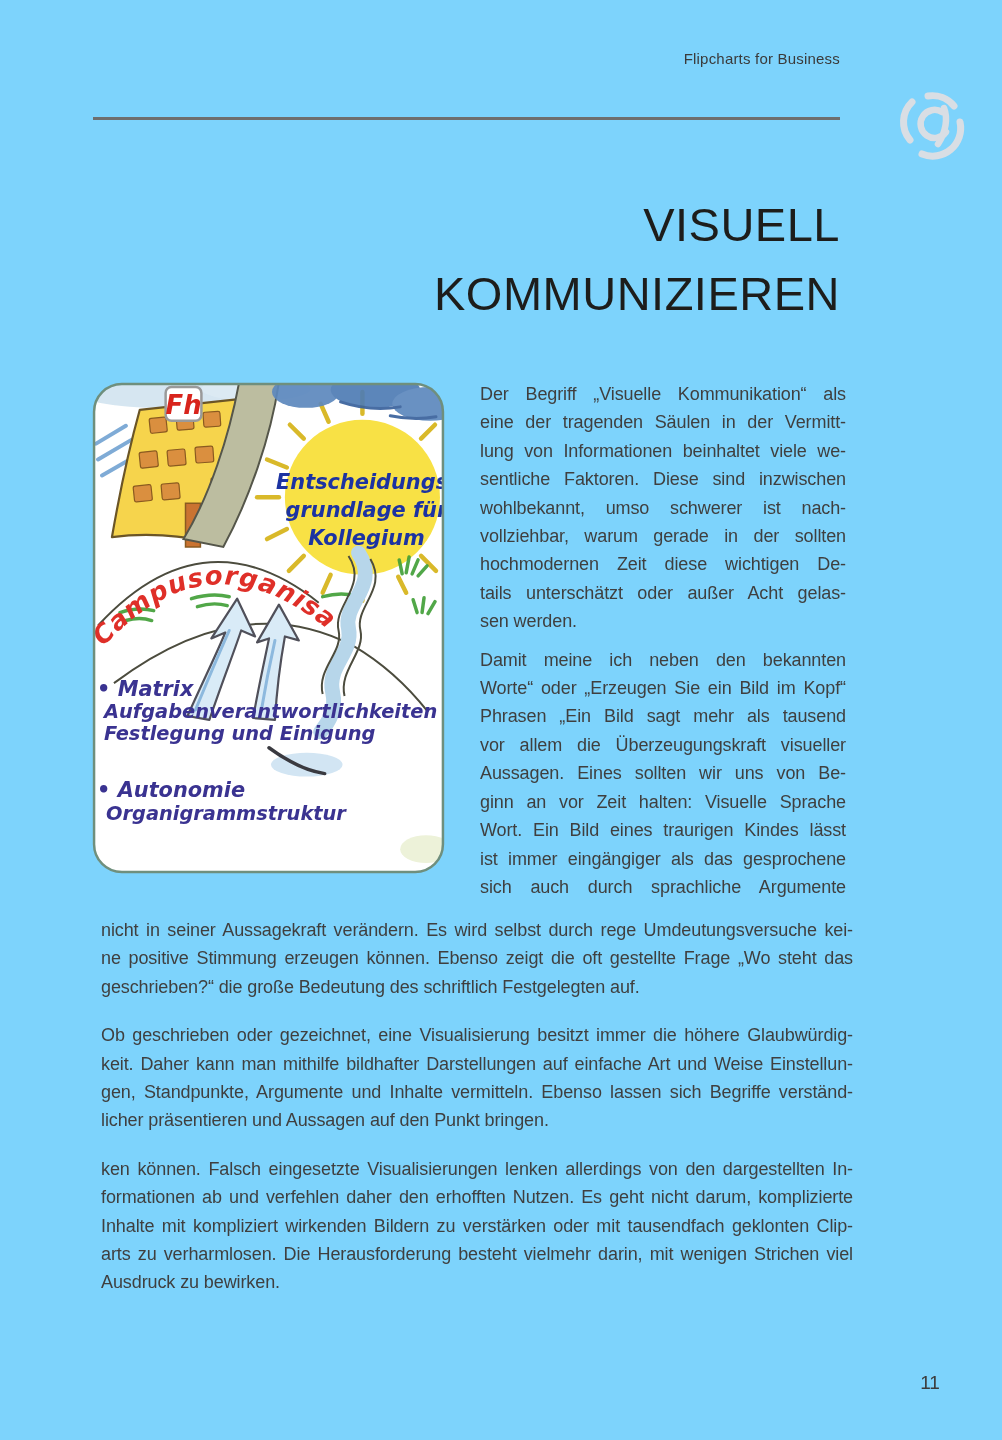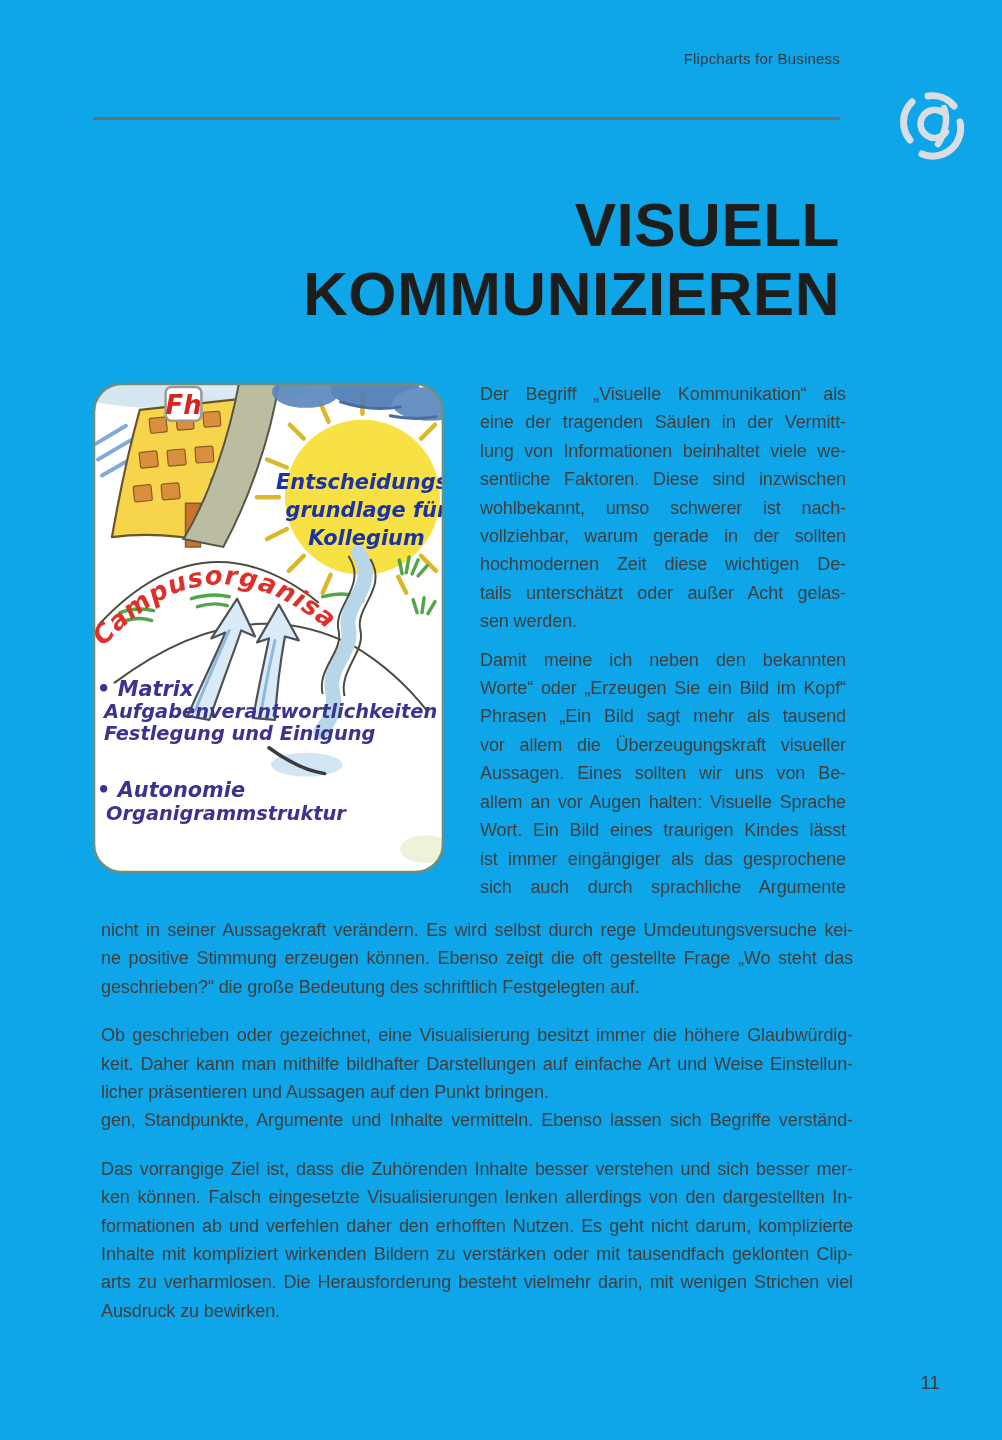--- a/index.html
+++ b/index.html
@@ -1,32 +1,32 @@
 <!DOCTYPE html>
 <html><head>
 <meta charset="utf-8">
 <style>
   * { margin:0; padding:0; box-sizing:border-box; }
   html,body { background:#e8e8e8; }
   .page {
-    position:relative; width:1002px; height:1440px; background:#0ea5e9;
+    position:relative; width:1002px; height:1440px; background:#7dd3fc;
     font-family:"Liberation Sans", sans-serif; overflow:hidden; margin:0 auto;
   }
   .running-head {
     position:absolute; top:50px; left:93px; width:747px;
     text-align:right; font-size:15px; color:#3a3a3a; letter-spacing:0.2px;
   }
   .head-rule {
     position:absolute; top:117px; left:93px; width:747px; height:3px;
     background:#6e6e6e;
   }
   .brand-logo { position:absolute; left:897px; top:86px; width:72px; height:82px; }
   .page-title {
     position:absolute; left:93px; top:190px; width:747px; text-align:right;
-    font-size:62px; font-weight:bold; color:#1d1d1b; line-height:69px; letter-spacing:0.5px;
+    font-size:47px; font-weight:normal; color:#1d1d1b; line-height:69px; letter-spacing:0.5px;
   }
   .body-text { font-size:18px; line-height:28.4px; color:#3f3f3f; letter-spacing:-0.1px; }
   .jline { text-align:justify; text-align-last:justify; white-space:normal; }
   .jline.last { text-align-last:left; }
   .col-text  { position:absolute; left:480px; top:380px; width:366px; }
   .col-text .para { margin-bottom:10px; }
   .col-text .para:last-child { margin-bottom:0; }
   .wide-text { position:absolute; left:101px; top:916px; width:752px; }
   .wide-text .para { margin-bottom:20px; }
   .flipchart { position:absolute; left:92px; top:382px; width:353px; height:492px; }
@@ -199,41 +199,40 @@
         <div class="jline">hochmodernen Zeit diese wichtigen De-</div>
         <div class="jline">tails unterschätzt oder außer Acht gelas-</div>
         <div class="jline last">sen werden.</div>
       </div>
     <div class="para">
         <div class="jline">Damit meine ich neben den bekannten</div>
         <div class="jline">Worte“ oder „Erzeugen Sie ein Bild im Kopf“</div>
         <div class="jline">Phrasen „Ein Bild sagt mehr als tausend</div>
         <div class="jline">vor allem die Überzeugungskraft visueller</div>
         <div class="jline">Aussagen. Eines sollten wir uns von Be-</div>
-        <div class="jline">allem an vor Augen halten: Visuelle Sprache</div>
+        <div class="jline">ginn an vor Zeit halten: Visuelle Sprache</div>
         <div class="jline">Wort. Ein Bild eines traurigen Kindes lässt</div>
         <div class="jline">ist immer eingängiger als das gesprochene</div>
         <div class="jline">sich auch durch sprachliche Argumente</div>
       </div>
   </div>
 
   <div class="wide-text body-text">
     <div class="para">
         <div class="jline">nicht in seiner Aussagekraft verändern. Es wird selbst durch rege Umdeutungsversuche kei-</div>
         <div class="jline">ne positive Stimmung erzeugen können. Ebenso zeigt die oft gestellte Frage „Wo steht das</div>
         <div class="jline last">geschrieben?“ die große Bedeutung des schriftlich Festgelegten auf.</div>
       </div>
     <div class="para">
         <div class="jline">Ob geschrieben oder gezeichnet, eine Visualisierung besitzt immer die höhere Glaubwürdig-</div>
         <div class="jline">keit. Daher kann man mithilfe bildhafter Darstellungen auf einfache Art und Weise Einstellun-</div>
+        <div class="jline">gen, Standpunkte, Argumente und Inhalte vermitteln. Ebenso lassen sich Begriffe verständ-</div>
         <div class="jline last">licher präsentieren und Aussagen auf den Punkt bringen.</div>
-        <div class="jline">gen, Standpunkte, Argumente und Inhalte vermitteln. Ebenso lassen sich Begriffe verständ-</div>
-      </div>
-    <div class="para">
-        <div class="jline">Das vorrangige Ziel ist, dass die Zuhörenden Inhalte besser verstehen und sich besser mer-</div>
+      </div>
+    <div class="para">
         <div class="jline">ken können. Falsch eingesetzte Visualisierungen lenken allerdings von den dargestellten In-</div>
         <div class="jline">formationen ab und verfehlen daher den erhofften Nutzen. Es geht nicht darum, komplizierte</div>
         <div class="jline">Inhalte mit kompliziert wirkenden Bildern zu verstärken oder mit tausendfach geklonten Clip-</div>
         <div class="jline">arts zu verharmlosen. Die Herausforderung besteht vielmehr darin, mit wenigen Strichen viel</div>
         <div class="jline last">Ausdruck zu bewirken.</div>
       </div>
   </div>
 
   <div class="folio">11</div>
 

